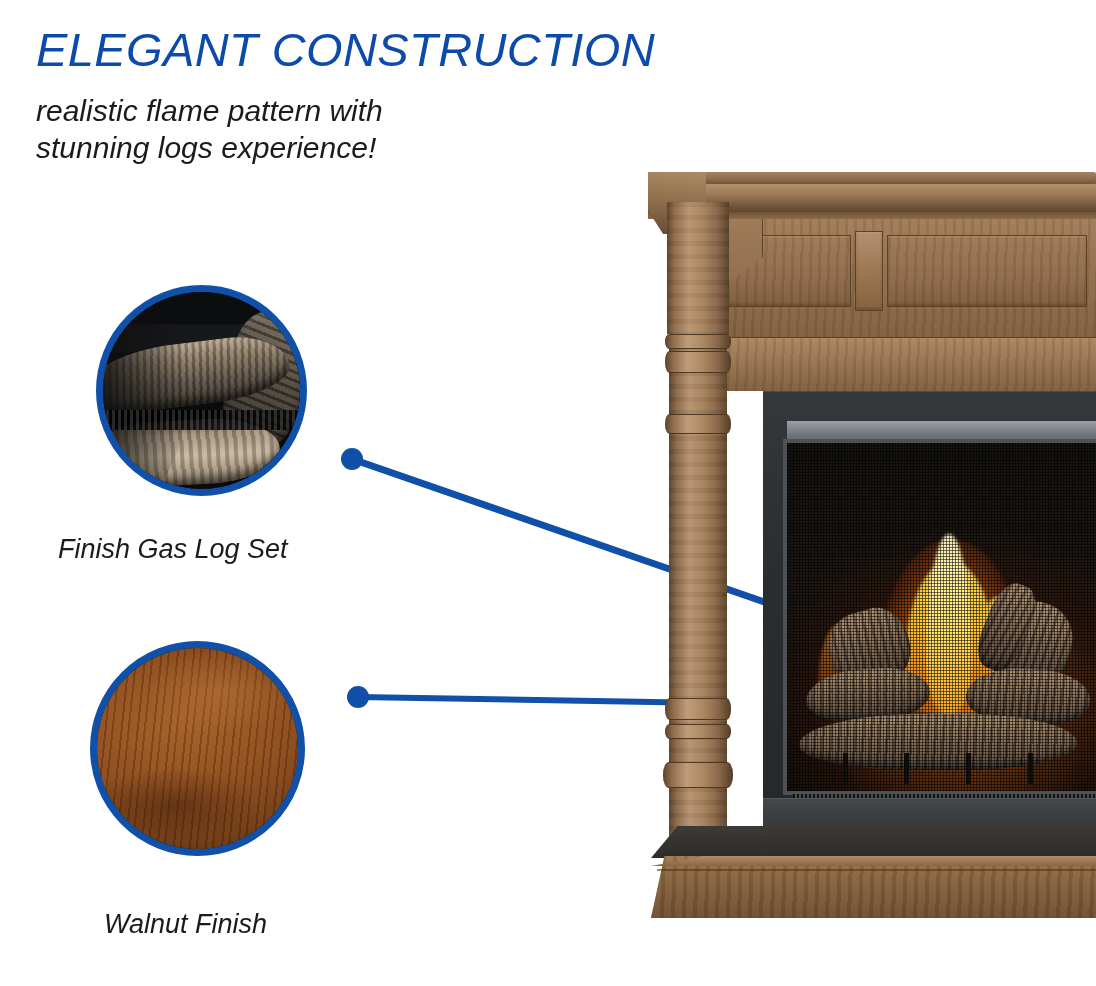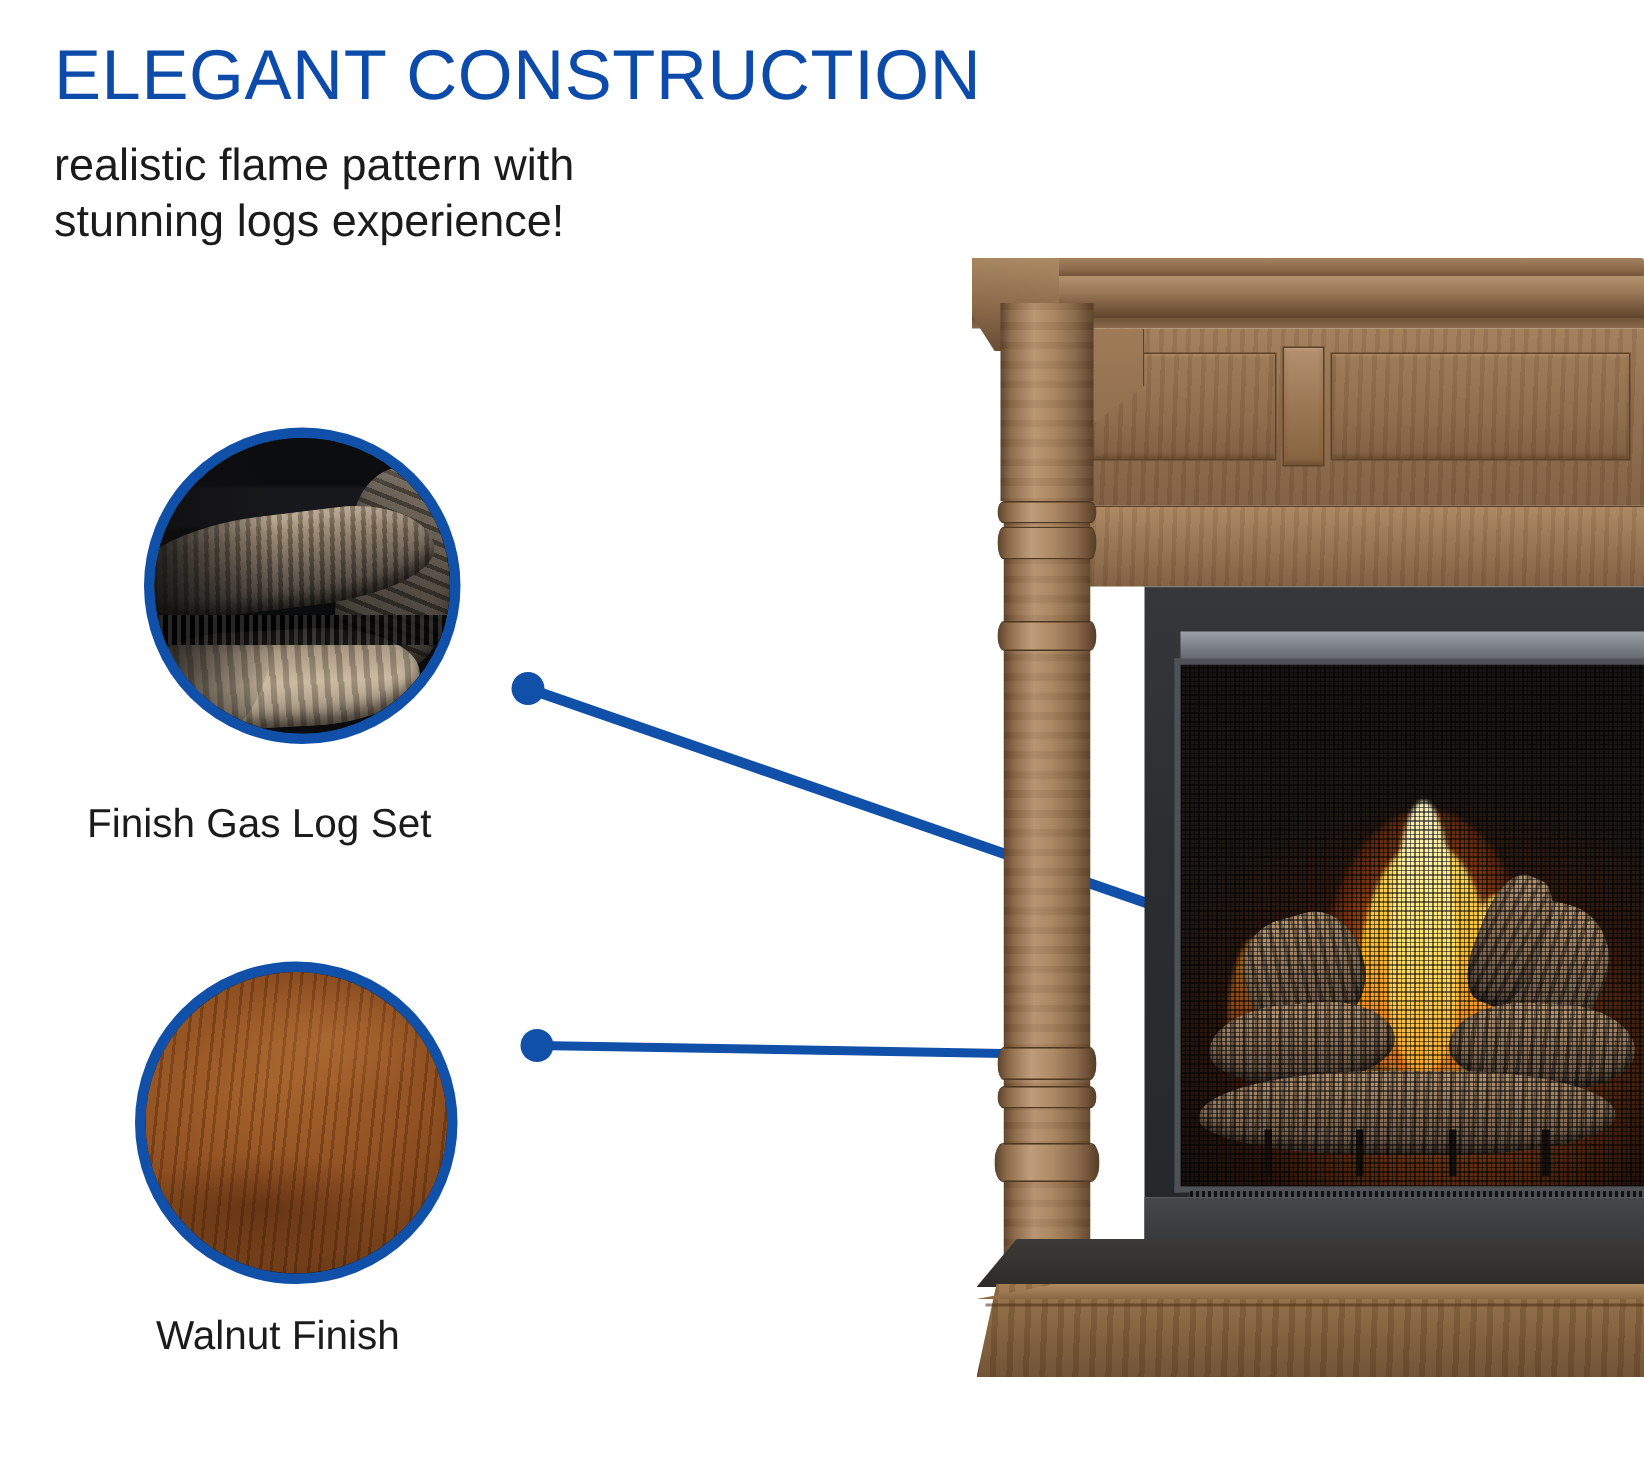--- a/index.html
+++ b/index.html
@@ -12,20 +12,21 @@
     font-family: "Liberation Sans", sans-serif;
     overflow: hidden;
   }
 
   #page {
     position: relative;
     width: 1096px;
     height: 986px;
     background: #ffffff;
     overflow: hidden;
+    font-style: italic;
   }
 
   
   #headline {
     position: absolute;
     left: 36px;
     top: 22px;
     font-size: 47px;
     line-height: 56px;
     letter-spacing: 0.4px;
@@ -165,21 +166,21 @@
 
   
   .caption {
     position: absolute;
     font-size: 27px;
     line-height: 32px;
     color: #1b1b1b;
     white-space: nowrap;
   }
   #caption-logs   { left: 58px;  top: 533px; }
-  #caption-walnut { left: 104px; top: 874px; }
+  #caption-walnut { left: 104px; top: 908px; }
 
   
   #leaders {
     position: absolute;
     left: 0; top: 0;
     width: 1096px;
     height: 986px;
     pointer-events: none;
   }
 

